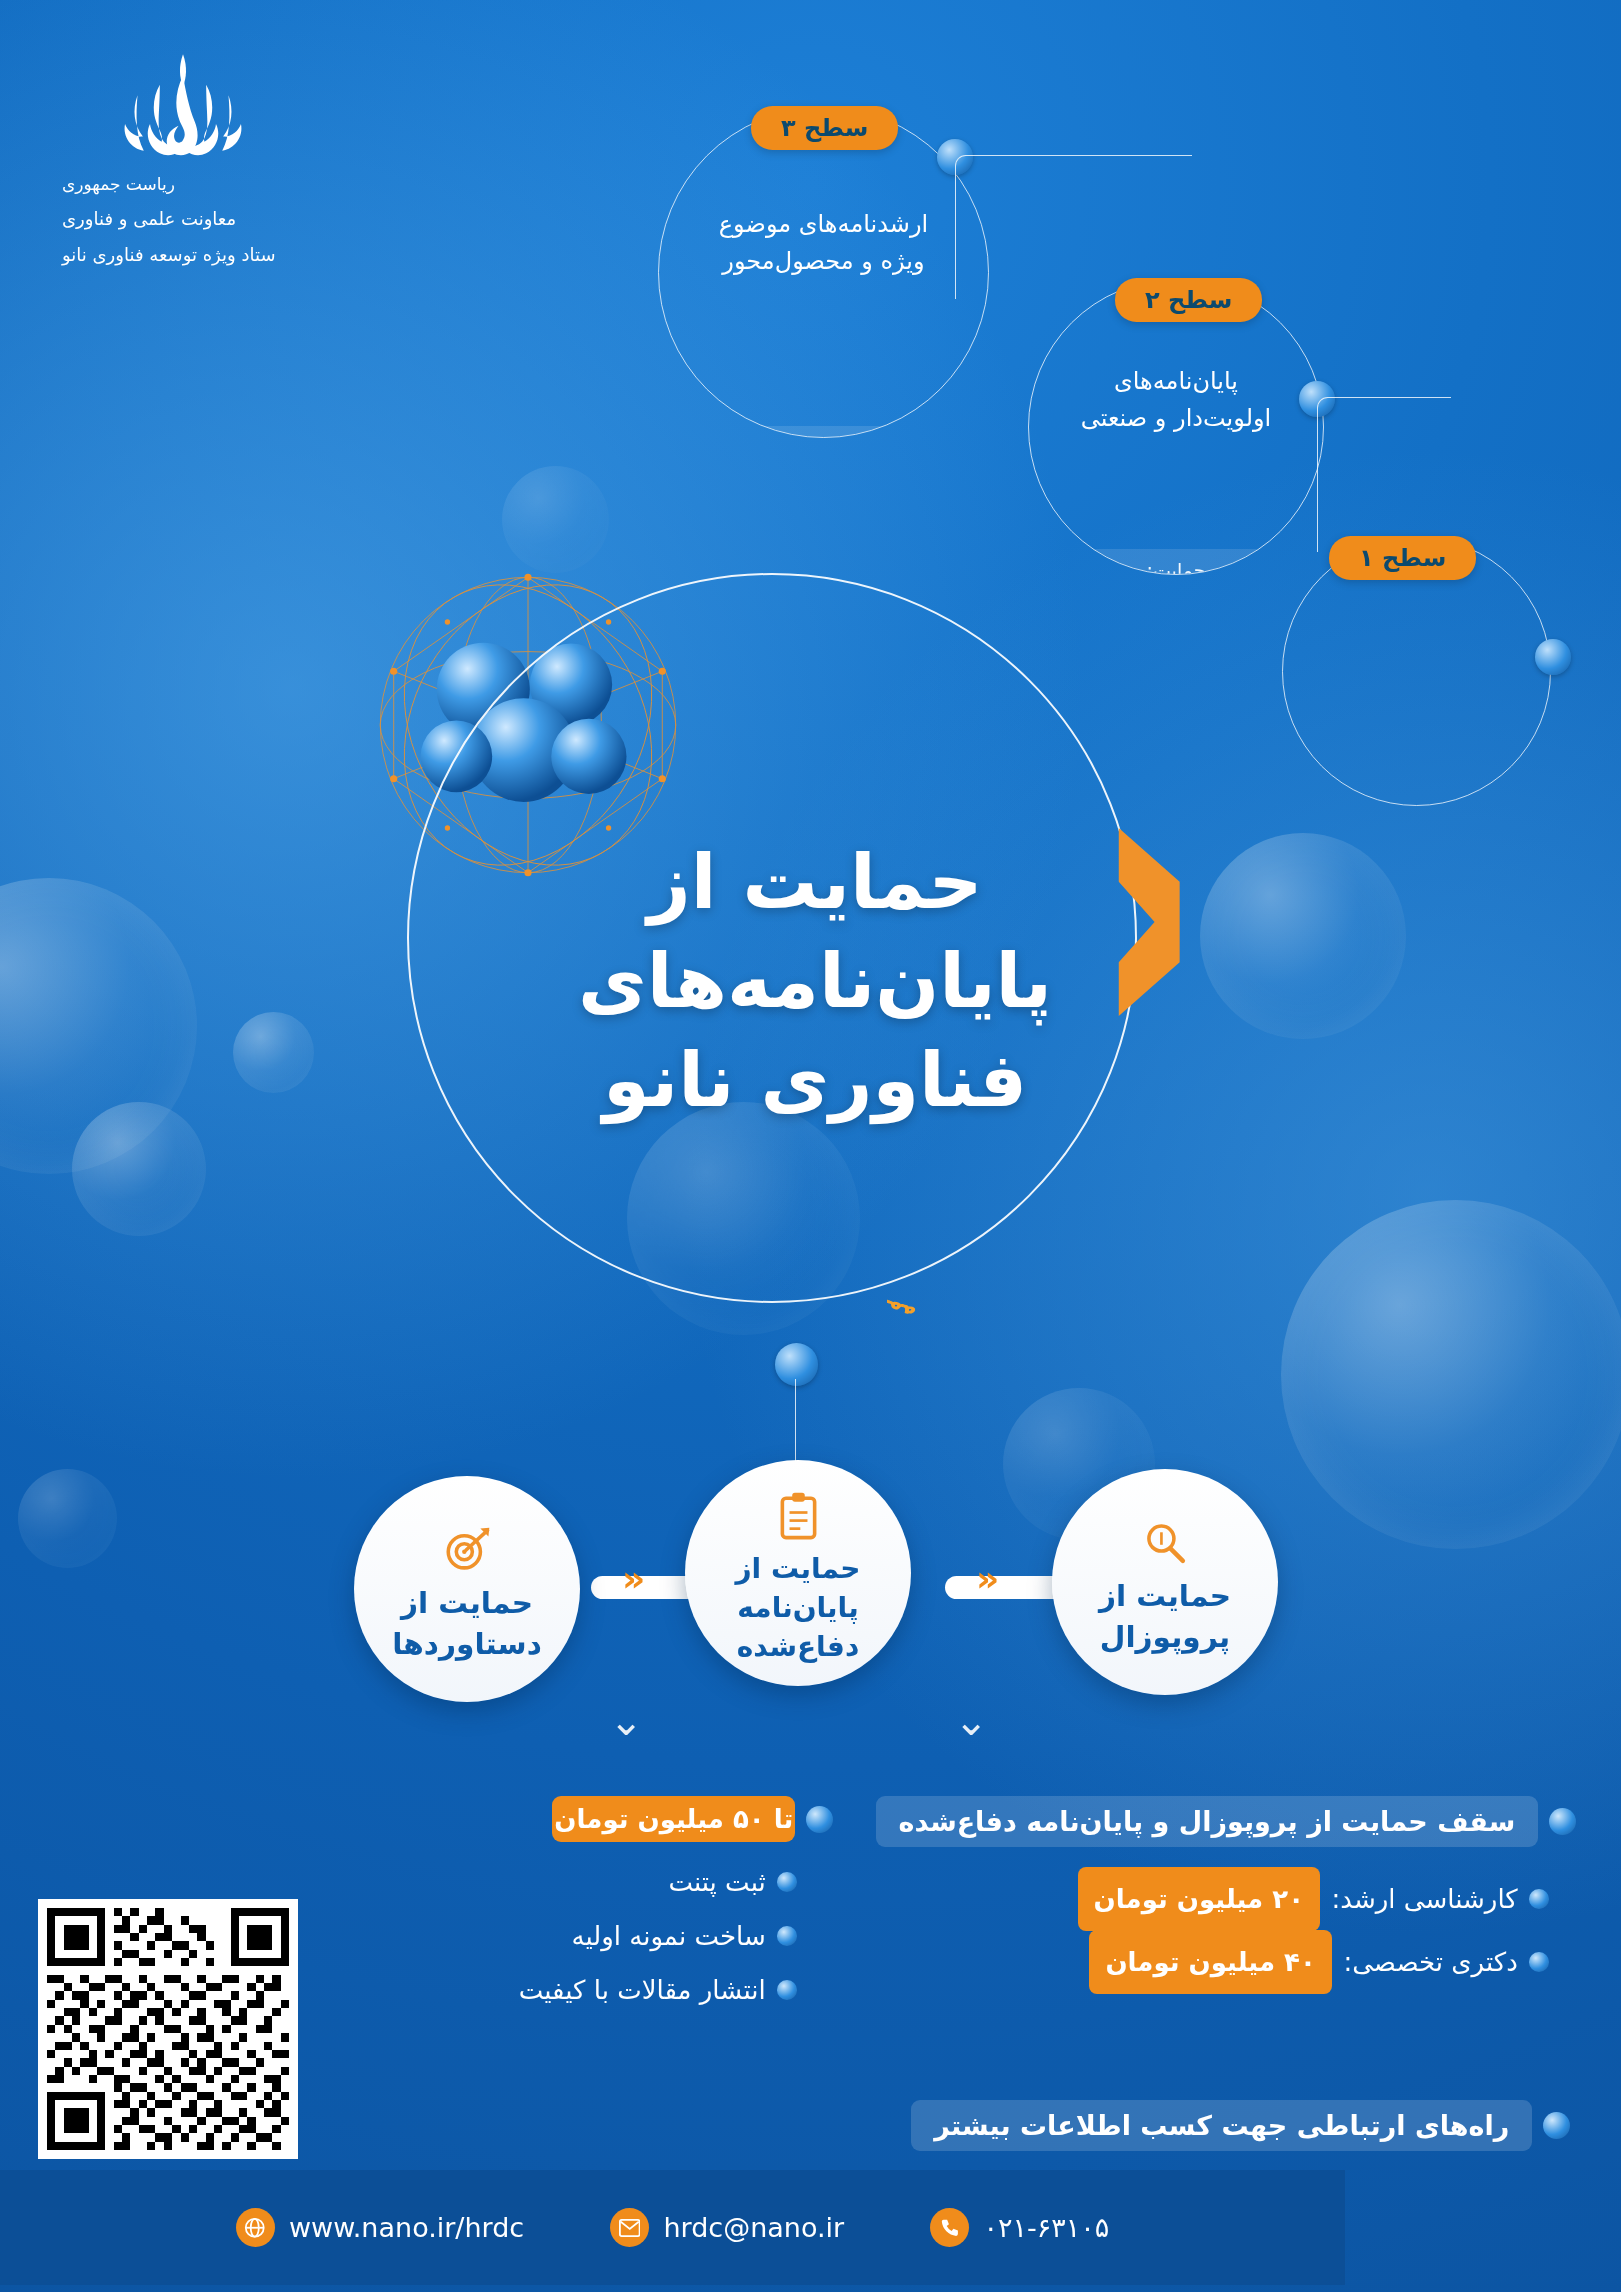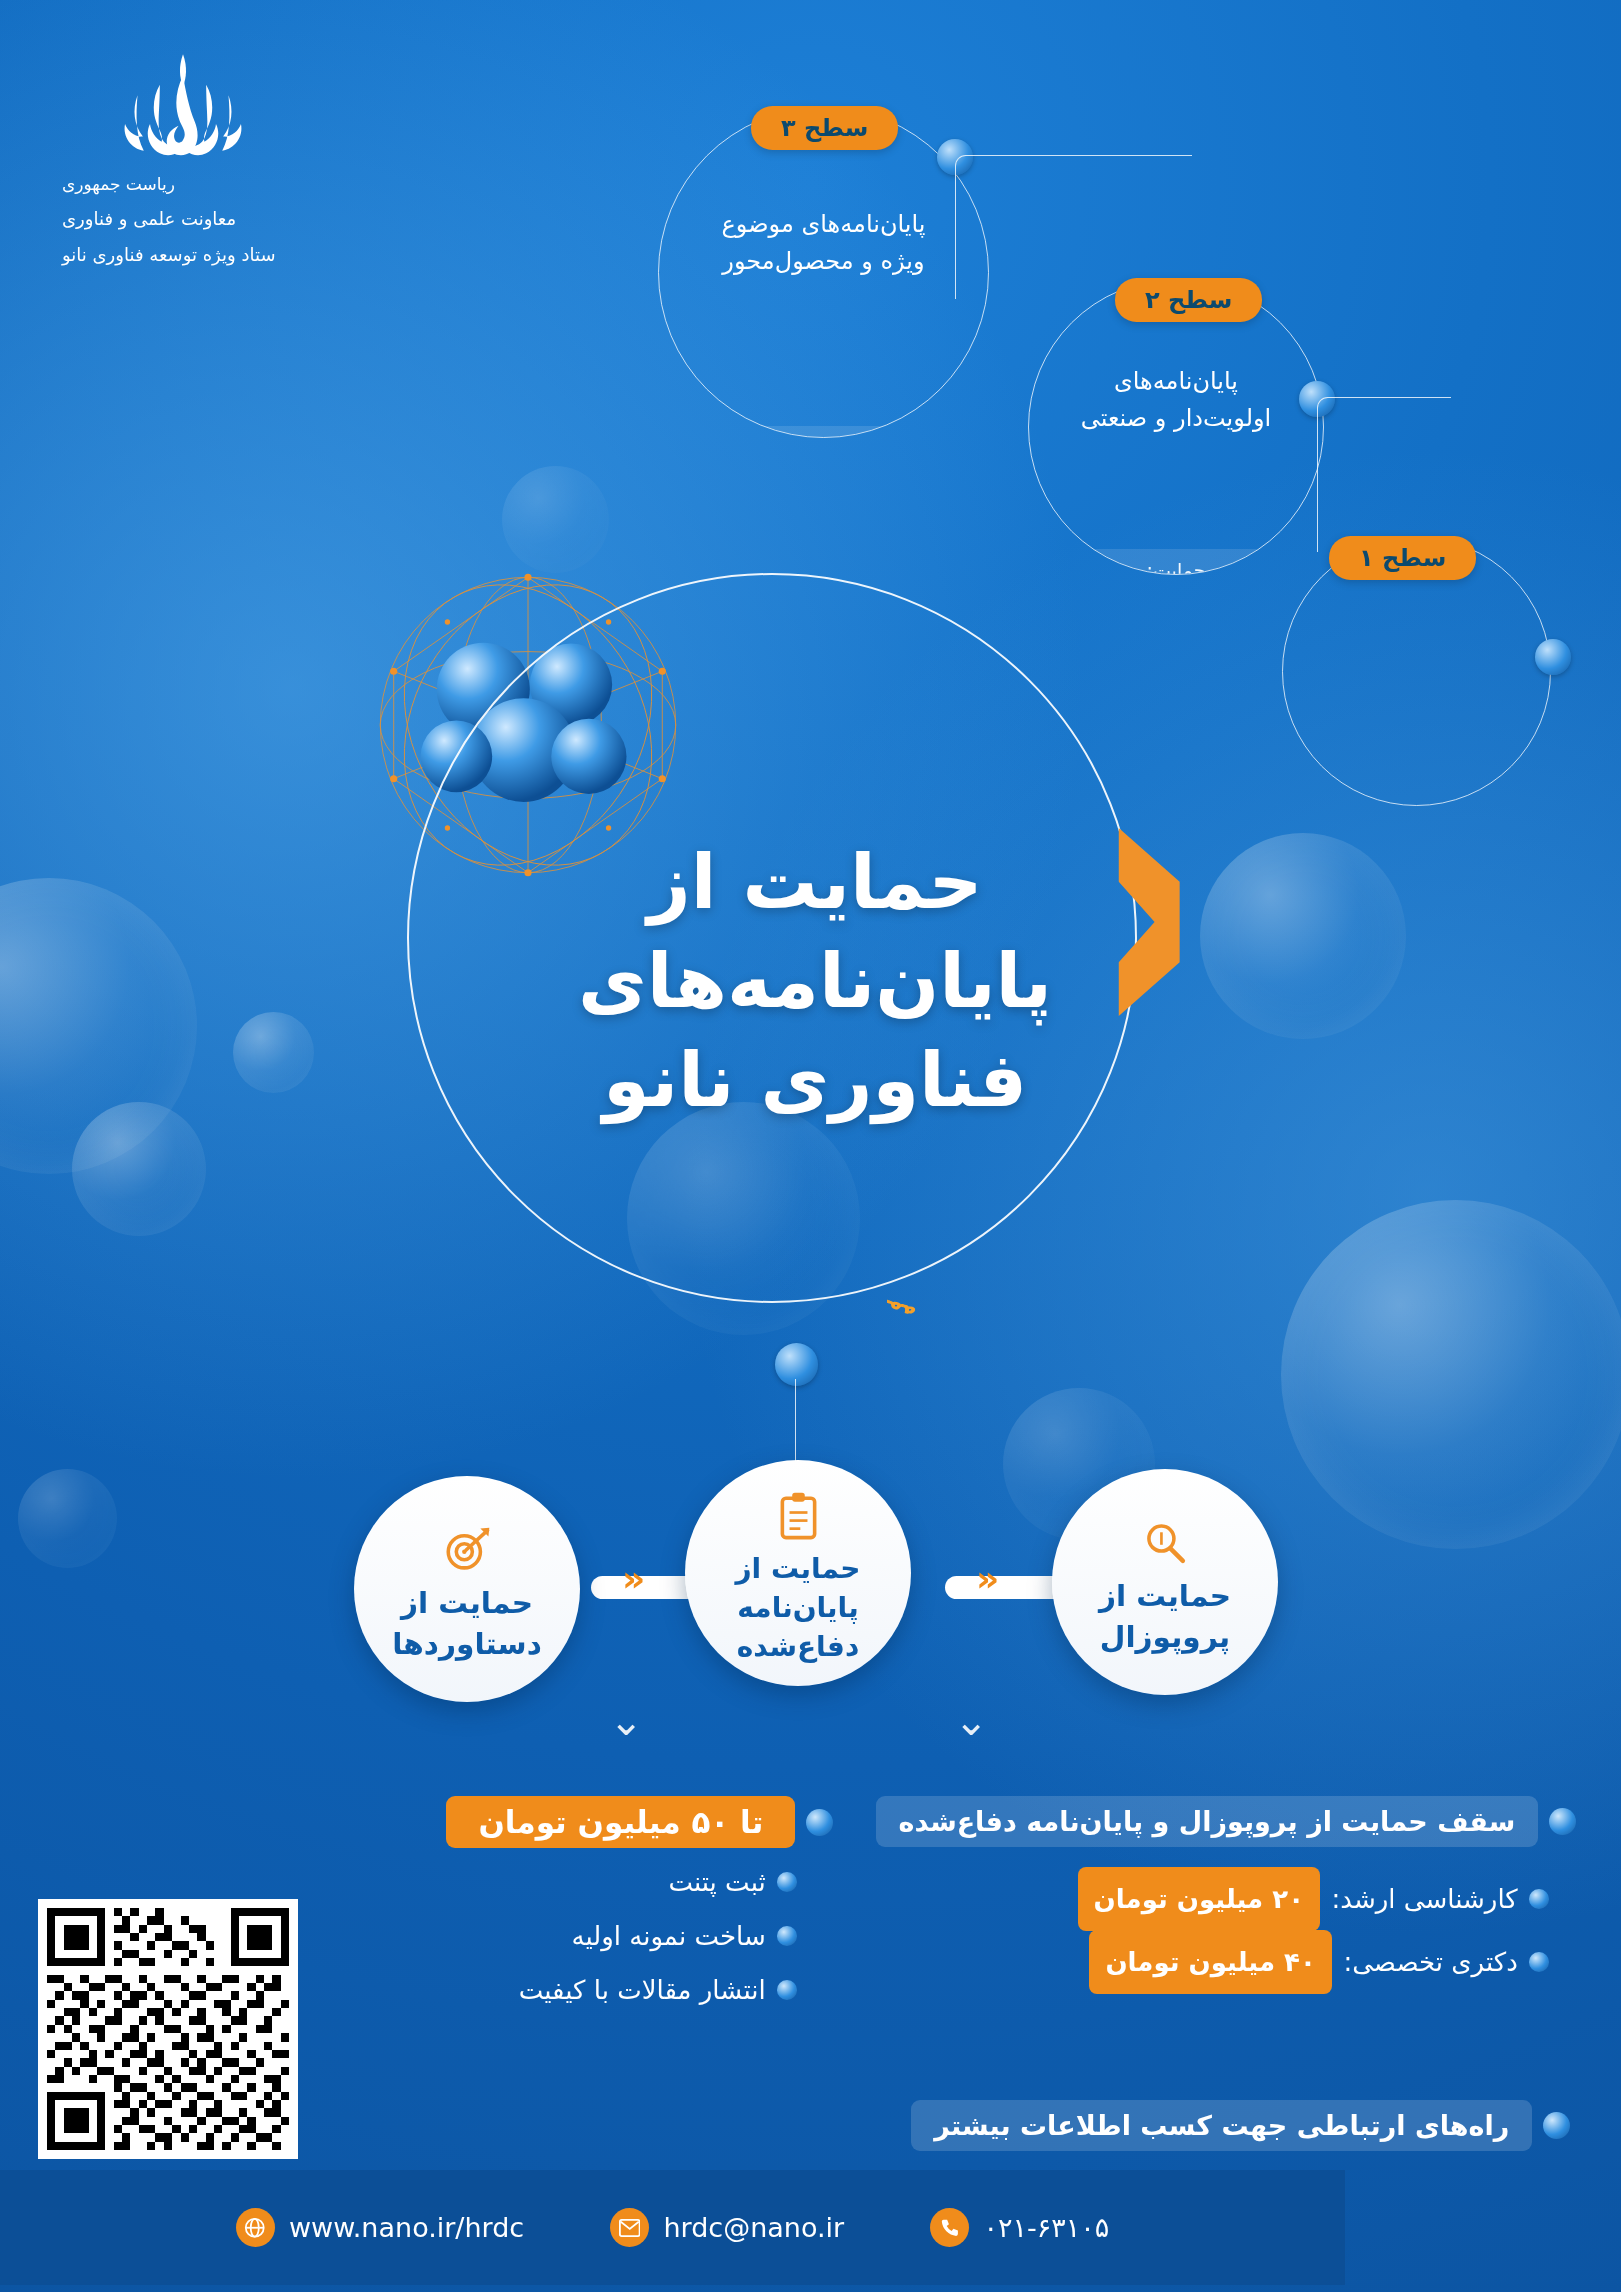--- a/index.html
+++ b/index.html
@@ -84,21 +84,21 @@
   
   .sec-head{position:absolute;display:flex;align-items:center;gap:10.7px;}
   .sec-head .htxt{background:rgba(255,255,255,.16);color:#fff;font-size:27px;font-weight:bold;
     padding:9.9px 23px;border-radius:9px;white-space:nowrap;}
   .dot-sm{width:27px;height:27px;border-radius:50%;flex:0 0 27px;
     background:radial-gradient(circle at 34% 30%, #cfe8fc, #2f8fe0 55%, #14599f 100%);}
   .dot-xs{width:19.7px;height:19.7px;border-radius:50%;flex:0 0 19.7px;
     background:radial-gradient(circle at 34% 30%, #cfe8fc, #2f8fe0 55%, #14599f 100%);}
   .li{position:absolute;display:flex;align-items:center;gap:11.6px;color:#fff;font-size:26px;white-space:nowrap;}
   .amt{background:#f08c1b;color:#fff;border-radius:8px;padding:17px 16px;font-weight:bold;font-size:26px;}
-  .orangepill{background:#f08c1b;color:#fff;border-radius:9px;padding:8px 32px;font-weight:bold;font-size:31px;}
+  .orangepill{background:#f08c1b;color:#fff;border-radius:9px;padding:8px 2px;font-weight:bold;font-size:26px;}
 
   
   #footer{position:absolute;left:0;bottom:8px;width:1345px;height:115px;background:#0c4f97;}
   #footer .inner{display:flex;align-items:center;justify-content:center;gap:86px;height:100%;
     color:#fff;font-size:27px;direction:ltr;}
   #footer .item{display:flex;align-items:center;gap:14.3px;}
   #footer .ficon{width:39px;height:39px;border-radius:50%;background:#f08c1b;color:#fff;
     display:flex;align-items:center;justify-content:center;font-size:21.5px;}
   #qr{position:absolute;left:38px;bottom:134px;width:260px;height:260px;background:#fff;padding:9px;box-sizing:border-box;}
 </style>
@@ -140,21 +140,21 @@
   <div class="level-circle" style="left:658px;top:107px;width:331px;height:331px;overflow:hidden;">
     <div class="lvl-text" style="top:192px;"></div>
     <div class="lvl-sub" style="top:318px;">
       <span class="band">
         <span>حمایت:</span><br>
         
       </span>
     </div>
   </div>
   <div class="lvl-text" style="left:658px;top:206px;width:331px;">
-    <div>پایان‌نامه‌های موضوع</div>
+    <div>ارشد‌نامه‌های موضوع</div>
     <div>ویژه و محصول‌محور</div>
   </div>
   <div class="lvl-badge" style="left:751px;top:106px;">سطح ۳</div>
   <div class="node-dot" style="left:937px;top:139px;"></div>
   <div class="connector" style="left:955px;top:155px;width:236px;height:143px;border-top-width:1.8px;border-left-width:1.8px;border-top-left-radius:10.7px;"></div>
 
   <div class="level-circle" style="left:1028px;top:279px;width:296px;height:296px;overflow:hidden;">
     <div class="lvl-sub" style="top:269px;">
       <span class="band">
         <span>حمایت:</span><br>

